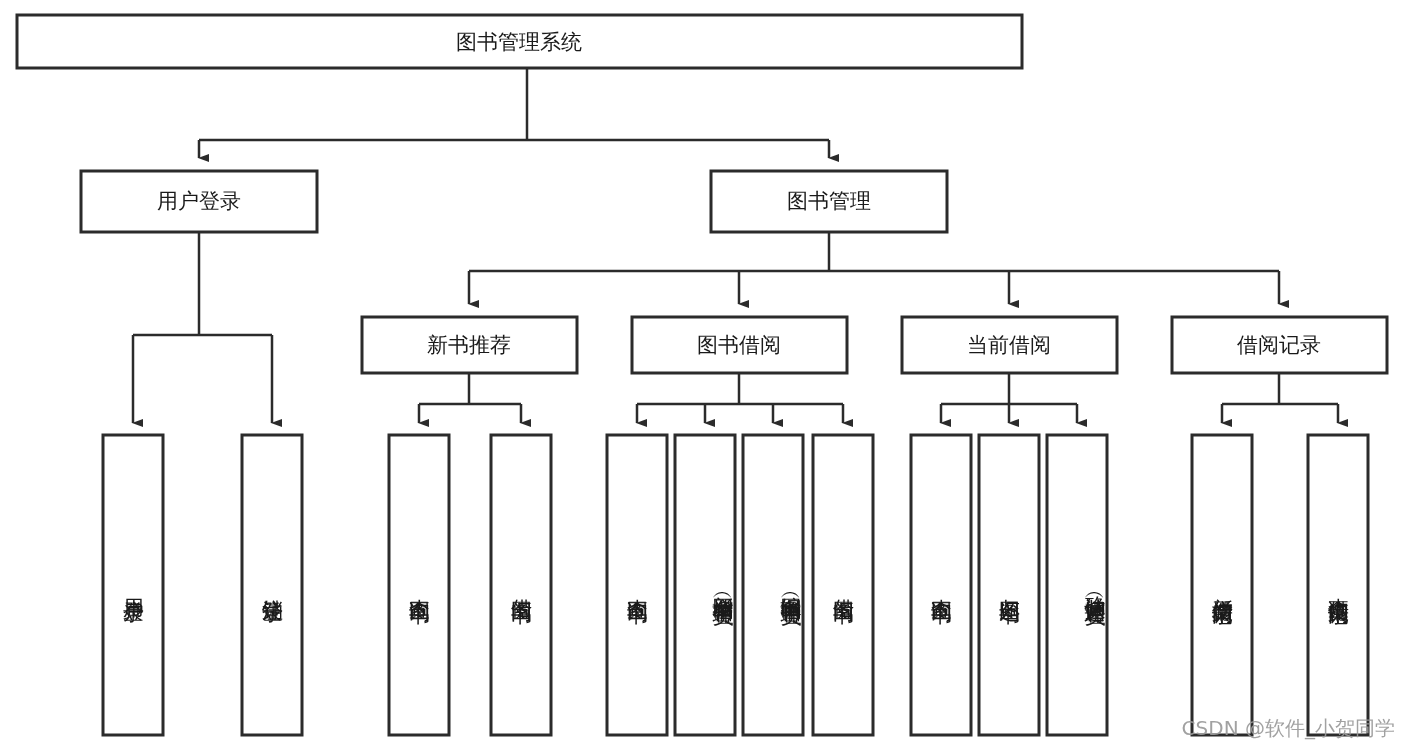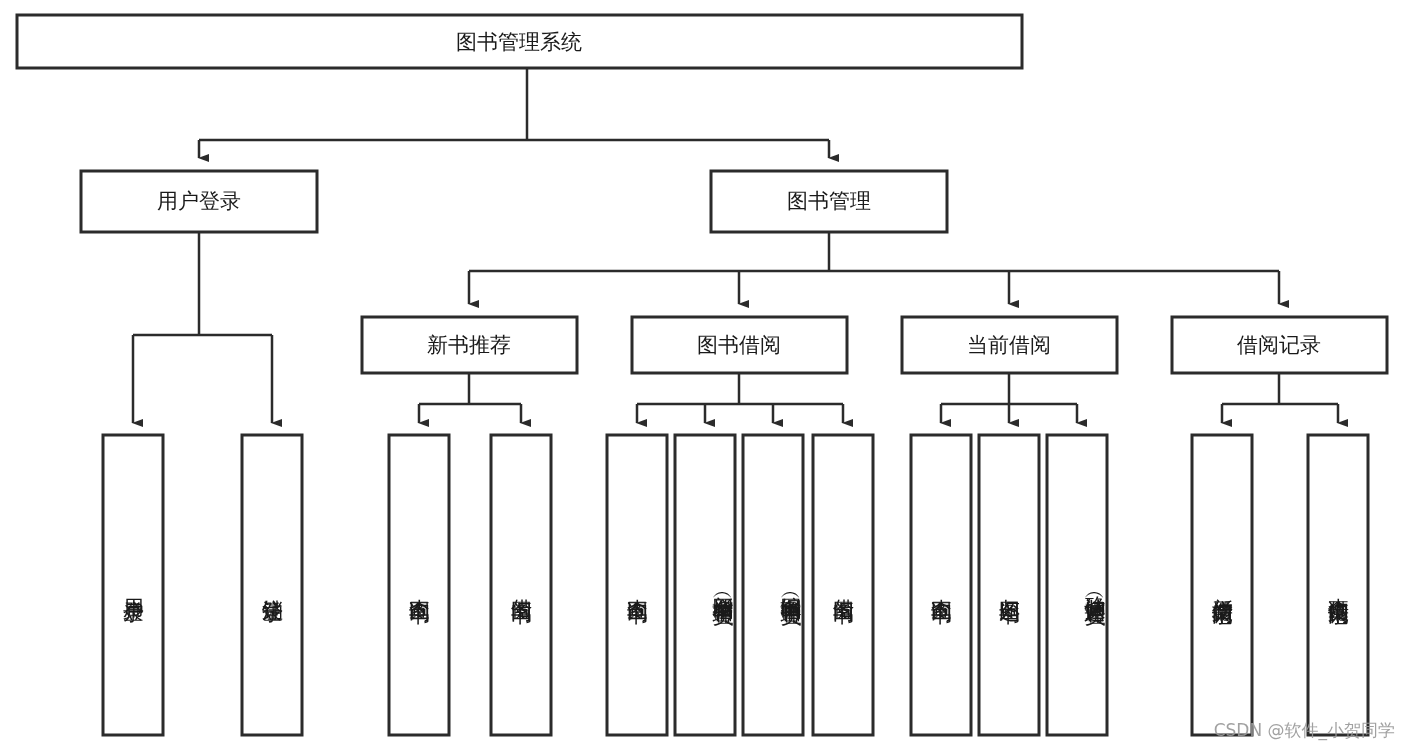--- a/index.html
+++ b/index.html
@@ -73,21 +73,21 @@
   }
   .vtext.centered {
     align-items: center;
     padding-top: 0;
   }
   .watermark {
     position: absolute;
     right: 10px;
     bottom: 5px;
     font-family: "DejaVu Sans", "Liberation Sans", sans-serif;
-    font-size: 17px;
+    font-size: 20px;
     color: #9a9a9a;
     opacity: 0.92;
     user-select: none;
     white-space: nowrap;
   }
 </style>
 </head>
 <body>
 
 <div id="diagram-root">

